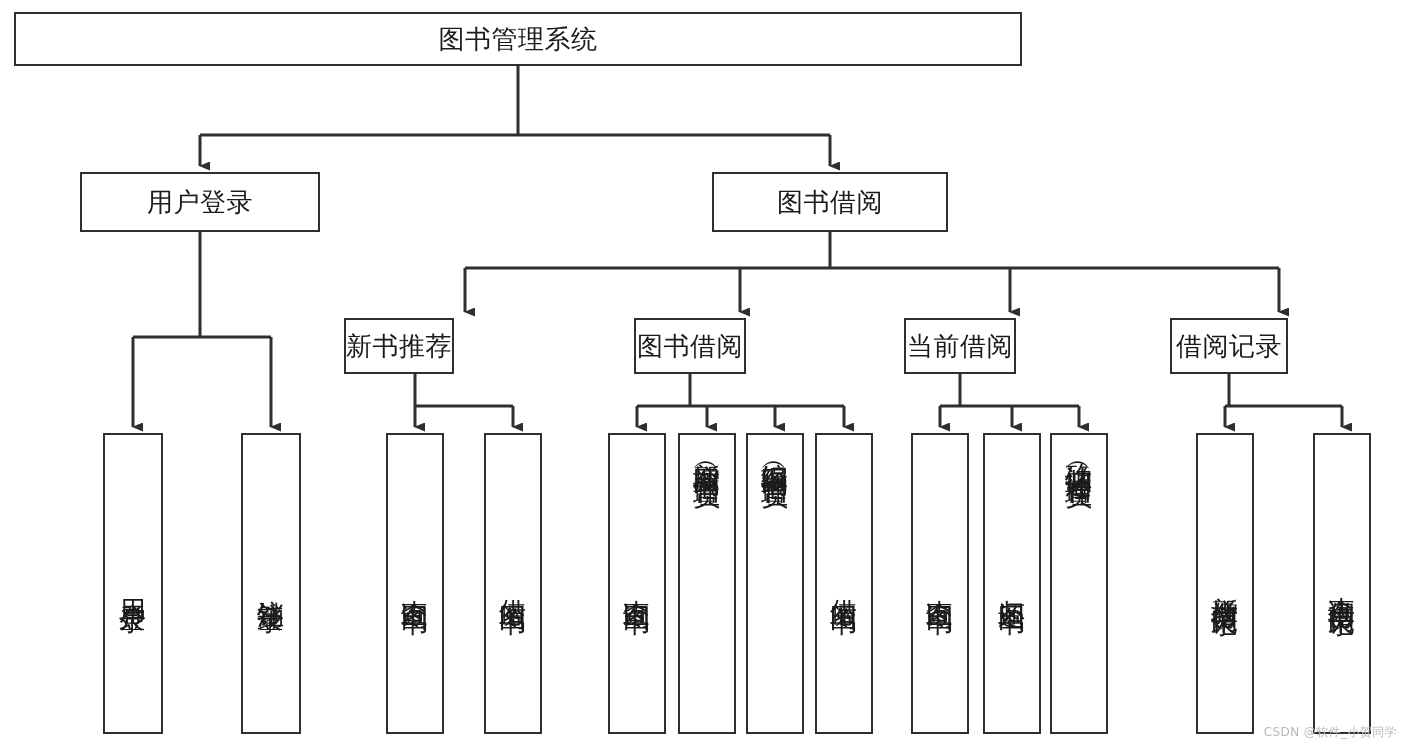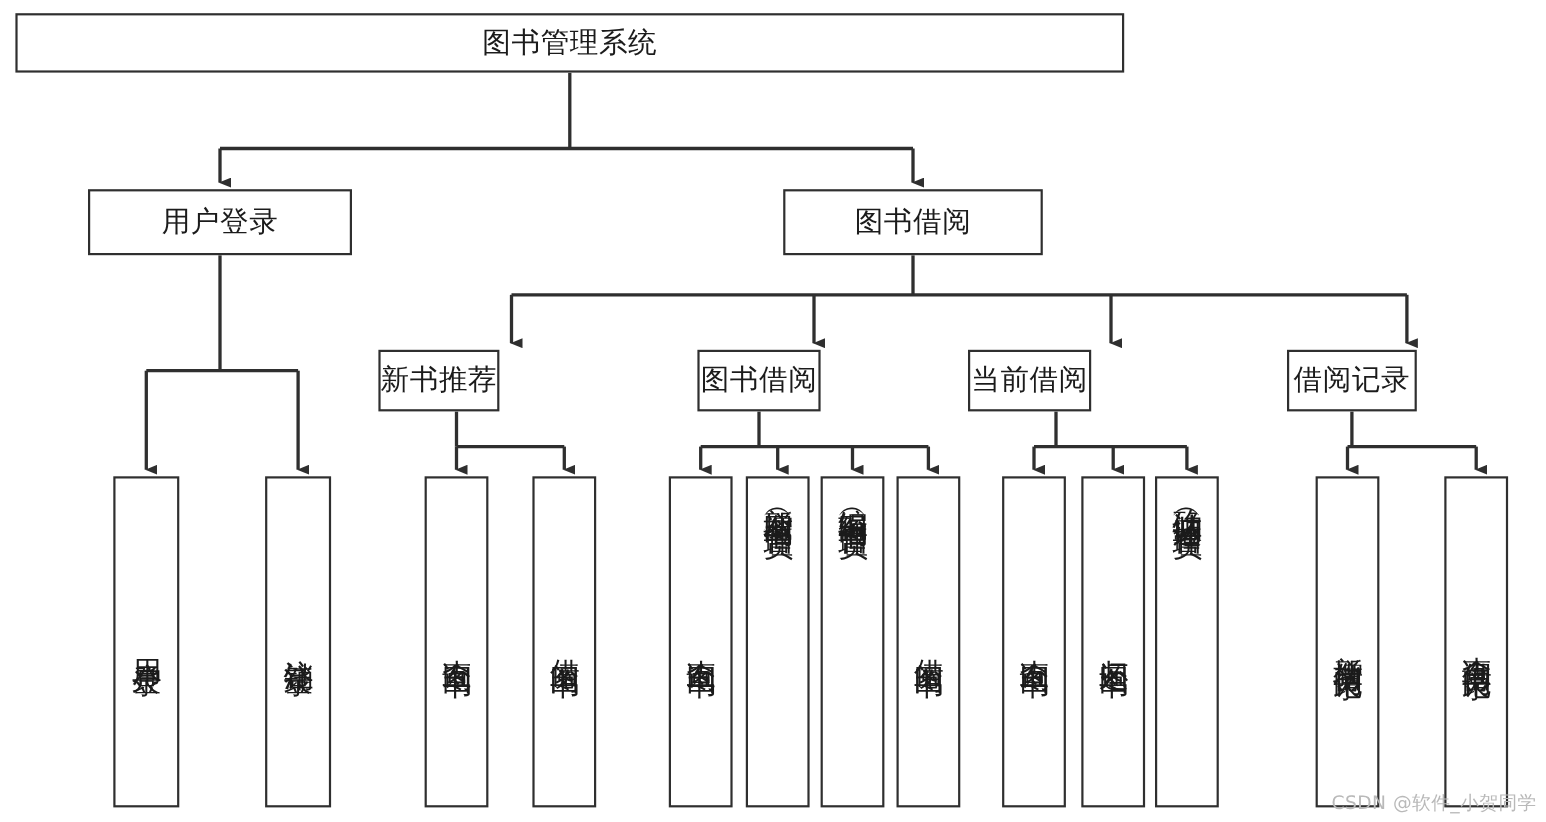--- a/index.html
+++ b/index.html
@@ -59,21 +59,21 @@
     line-height: 1;
   }
   .node.vertical.center-text {
     align-items: center;
     padding-top: 0;
   }
   #watermark {
     position: absolute;
     right: 8px;
     bottom: 6px;
-    font-size: 17px;
+    font-size: 12px;
     color: #b9b9b9;
     letter-spacing: 0.4px;
     z-index: 5;
     white-space: nowrap;
   }
 </style>
 </head>
 <body>
 
 <div id="diagram-root">
@@ -139,21 +139,21 @@
   <div class="node horizontal" style="left:712px; top:172px; width:236px; height:60px;">
     <span class="node-label">图书借阅</span>
   </div>
 
   <div class="node horizontal" style="left:344px; top:318px; width:110px; height:56px;">
     <span class="node-label">新书推荐</span>
   </div>
   <div class="node horizontal" style="left:634px; top:318px; width:112px; height:56px;">
     <span class="node-label">图书借阅</span>
   </div>
-  <div class="node horizontal" style="left:880px; top:318px; width:112px; height:56px;">
+  <div class="node horizontal" style="left:904px; top:318px; width:112px; height:56px;">
     <span class="node-label">当前借阅</span>
   </div>
   <div class="node horizontal" style="left:1170px; top:318px; width:118px; height:56px;justify-content:center;">
     <span class="node-label">借阅记录</span>
   </div>
 
   <div class="node vertical center-text" style="left:103px; top:433px; width:60px; height:301px;">
     <span class="node-label">用户登录</span>
   </div>
   <div class="node vertical center-text" style="left:241px; top:433px; width:60px; height:301px;">

